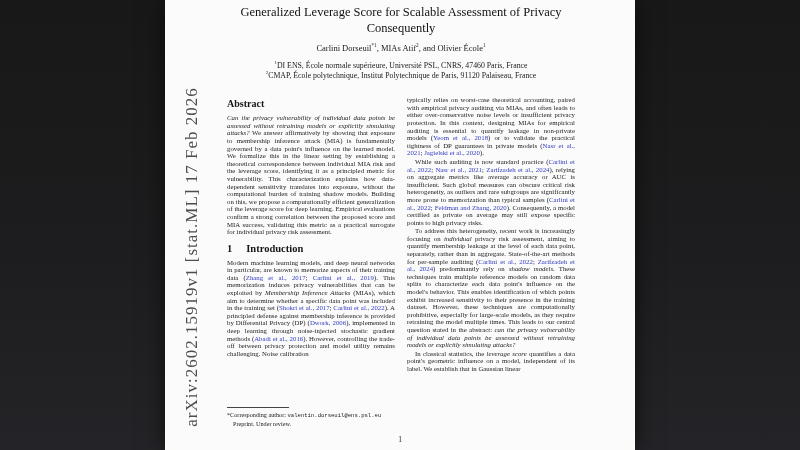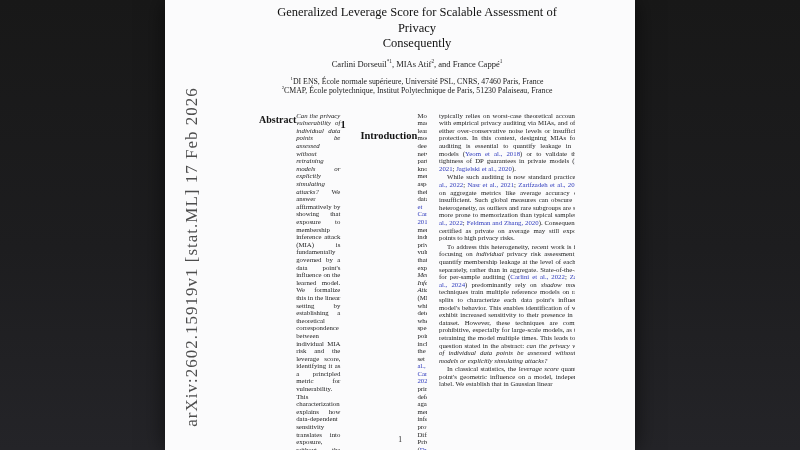--- a/index.html
+++ b/index.html
@@ -21,35 +21,35 @@
     box-shadow:0 0 22px rgba(0,0,0,.6);
     color:#161616;
   }
   .watermark{
     position:absolute;left:27px;top:57%;
     transform:translate(-50%,-50%) rotate(-90deg);
     transform-origin:center;
     white-space:nowrap;
     font-size:17px;letter-spacing:1px;color:var(--wm);
   }
-  .content{position:relative;width:100%;height:100%;padding:5px 60px 0 94px;}
+  .content{position:relative;width:100%;height:100%;padding:5px 60px 0 62px;}
   h1.title{
     font-size:12.5px;line-height:15.5px;font-weight:normal;
     text-align:center;color:#111;
   }
   .authors{margin-top:7px;text-align:center;font-size:8.5px;color:#1a1a1a;}
   .affils{margin-top:8px;text-align:center;font-size:7.8px;line-height:9.6px;color:#1a1a1a;}
   .cols{
     display:flex;gap:12px;margin-top:16px;height:341px;overflow:hidden;
   }
   .col{width:168px;min-width:168px;overflow:hidden;}
-  .col-left{display:flex;}
+  .col-left{display:flex;flex-direction:column;}
   h2.abs-head{font-size:10px;font-weight:bold;margin:2px 0 5px 0;}
   h2.sec-head{font-size:10.5px;font-weight:bold;margin:7px 0 5px 0;}
-  .sec-gap{display:inline-block;margin-left:20px;}
+  .sec-gap{display:inline-block;margin-left:14px;}
   p.body{
     font-size:6.8px;line-height:7.6px;text-align:justify;
     color:#1c1c1c;
   }
   p.body + p.body{margin-top:1px;}
   .ind{text-indent:8px;}
   .seg-i{font-style:italic;}
   .seg-c{color:var(--citation);}
   .seg-sup{font-size:62%;vertical-align:super;line-height:0;}
   .seg-tt{font-family:"Liberation Mono","DejaVu Sans Mono",monospace;font-size:90%;}
@@ -67,25 +67,25 @@
 
 <div class="viewer">
   <div class="paper-page">
 
     <div class="watermark">arXiv:2602.15919v1  [stat.ML]  17 Feb 2026</div>
 
     <div class="content">
 
       <h1 class="title"><span>Generalized Leverage Score for Scalable Assessment of Privacy</span><br><span>Consequently</span></h1>
 
-      <div class="authors"><span>Carlini Dorseuil</span><span class="seg-sup">*1</span><span>, MIAs Atif</span><span class="seg-sup">2</span><span>, and France Cappé</span><span class="seg-sup">1</span></div>
+      <div class="authors"><span>Carlini Dorseuil</span><span class="seg-sup">*1</span><span>, MIAs Atif</span><span class="seg-sup">2</span><span>, and Olivier École</span><span class="seg-sup">1</span></div>
 
       <div class="affils">
         <div><span class="seg-sup">1</span><span>DI ENS, École normale supérieure, Université PSL, CNRS, 47460 Paris, France</span></div>
-        <div><span class="seg-sup">2</span><span>CMAP, École polytechnique, Institut Polytechnique de Paris, 51230 Palaiseau, France</span></div>
+        <div><span class="seg-sup">2</span><span>CMAP, École polytechnique, Institut Polytechnique de Paris, 91120 Palaiseau, France</span></div>
       </div>
 
       <div class="cols">
 
         <div class="col col-left">
           <h2 class="abs-head">Abstract</h2>
           <p class="body"><span class="seg-i">Can the privacy vulnerability of individual data points be assessed without retraining models or explicitly simulating attacks?</span><span> We answer affirmatively by showing that exposure to membership inference attack (MIA) is fundamentally governed by a data point's influence on the learned model. We formalize this in the linear setting by establishing a theoretical correspondence between individual MIA risk and the leverage score, identifying it as a principled metric for vulnerability. This characterization explains how data-dependent sensitivity translates into exposure, without the computational burden of training shadow models. Building on this, we propose a computationally efficient generalization of the leverage score for deep learning. Empirical evaluations confirm a strong correlation between the proposed score and MIA success, validating this metric as a practical surrogate for individual privacy risk assessment.</span></p>
           <h2 class="sec-head"><span>1</span><span class="sec-gap">Introduction</span></h2>
           <p class="body"><span>Modern machine learning models, and deep neural networks in particular, are known to memorize aspects of their training data (</span><span class="seg-c">Zhang et al., 2017</span><span>; </span><span class="seg-c">Carlini et al., 2019</span><span>). This memorization induces privacy vulnerabilities that can be exploited by </span><span class="seg-i">Membership Inference Attacks</span><span> (MIAs), which aim to determine whether a specific data point was included in the training set (</span><span class="seg-c">Shokri et al., 2017</span><span>; </span><span class="seg-c">Carlini et al., 2022</span><span>). A principled defense against membership inference is provided by Differential Privacy (DP) (</span><span class="seg-c">Dwork, 2006</span><span>), implemented in deep learning through noise-injected stochastic gradient methods (</span><span class="seg-c">Abadi et al., 2016</span><span>). However, controlling the trade-off between privacy protection and model utility remains challenging. Noise calibration</span></p>
           <div class="footnote">

